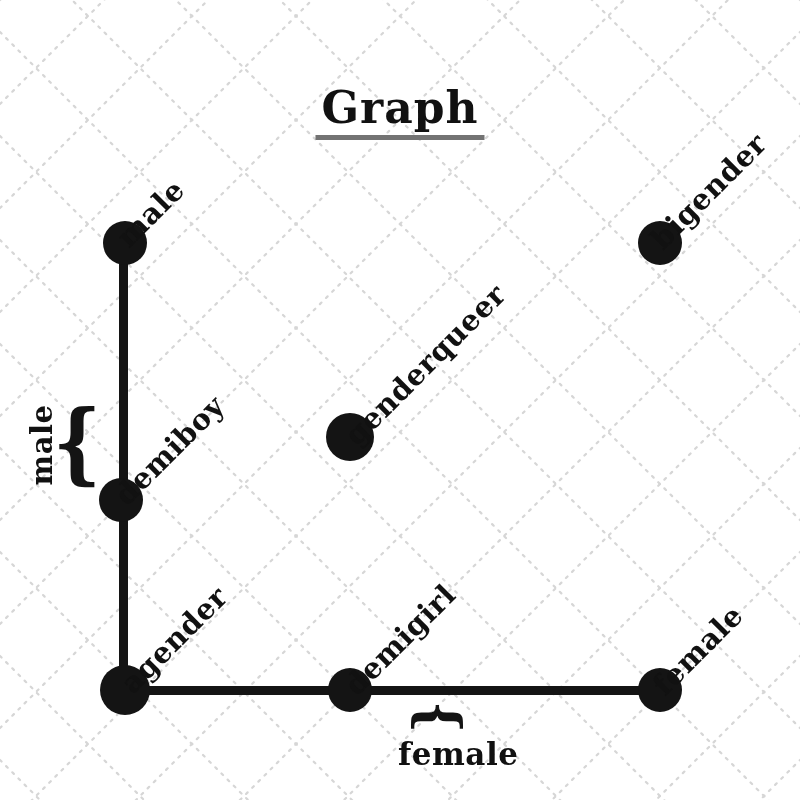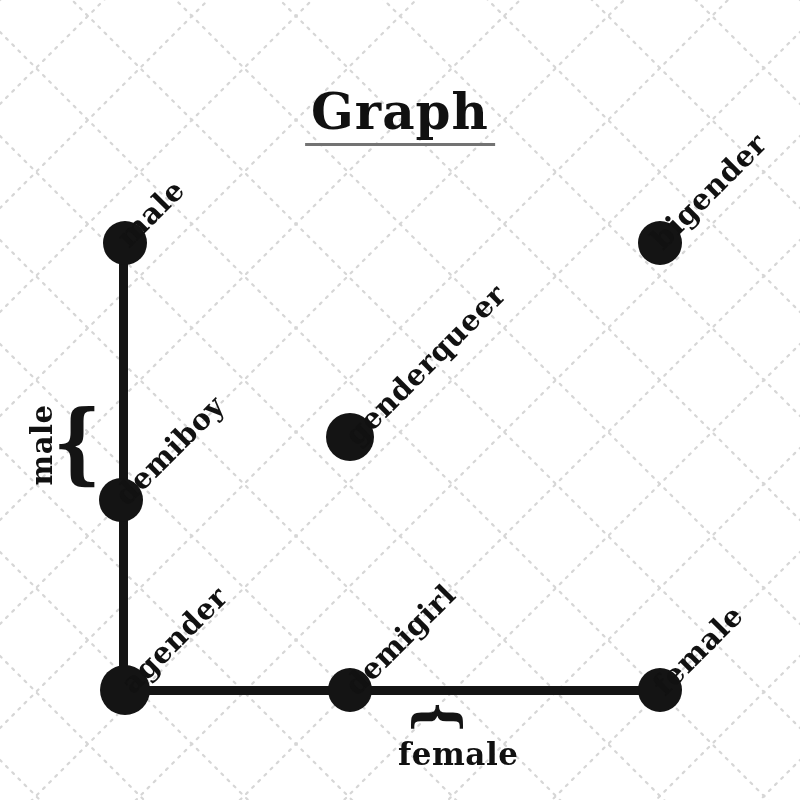--- a/index.html
+++ b/index.html
@@ -4,22 +4,22 @@
 <style>
   html,body{margin:0;padding:0;background:#ffffff;}
   .canvas{
     position:relative;width:800px;height:800px;overflow:hidden;
     background:#ffffff;
     font-family:"DejaVu Serif","Liberation Serif",serif;
   }
   #bg{position:absolute;left:0;top:0;width:800px;height:800px;z-index:0;}
   .title{
     position:absolute;left:50%;top:82px;transform:translateX(-50%);
-    margin:0;font-size:50px;font-weight:bold;color:#111;
-    border-bottom:3px solid #737373;padding:0 6px 2px 6px;
+    margin:0;font-size:44px;font-weight:bold;color:#111;
+    border-bottom:5px solid #737373;padding:0 6px 2px 6px;
     letter-spacing:1px;z-index:3;white-space:nowrap;
   }
   .edge{position:absolute;background:#141414;z-index:1;border-radius:3px;}
   .node{
     position:absolute;background:#141414;border-radius:50%;z-index:2;
   }
   .node-label{
     position:absolute;z-index:3;font-weight:bold;font-size:29px;color:#111;
     white-space:nowrap;transform:rotate(-45deg);transform-origin:left bottom;
     letter-spacing:0.5px;

